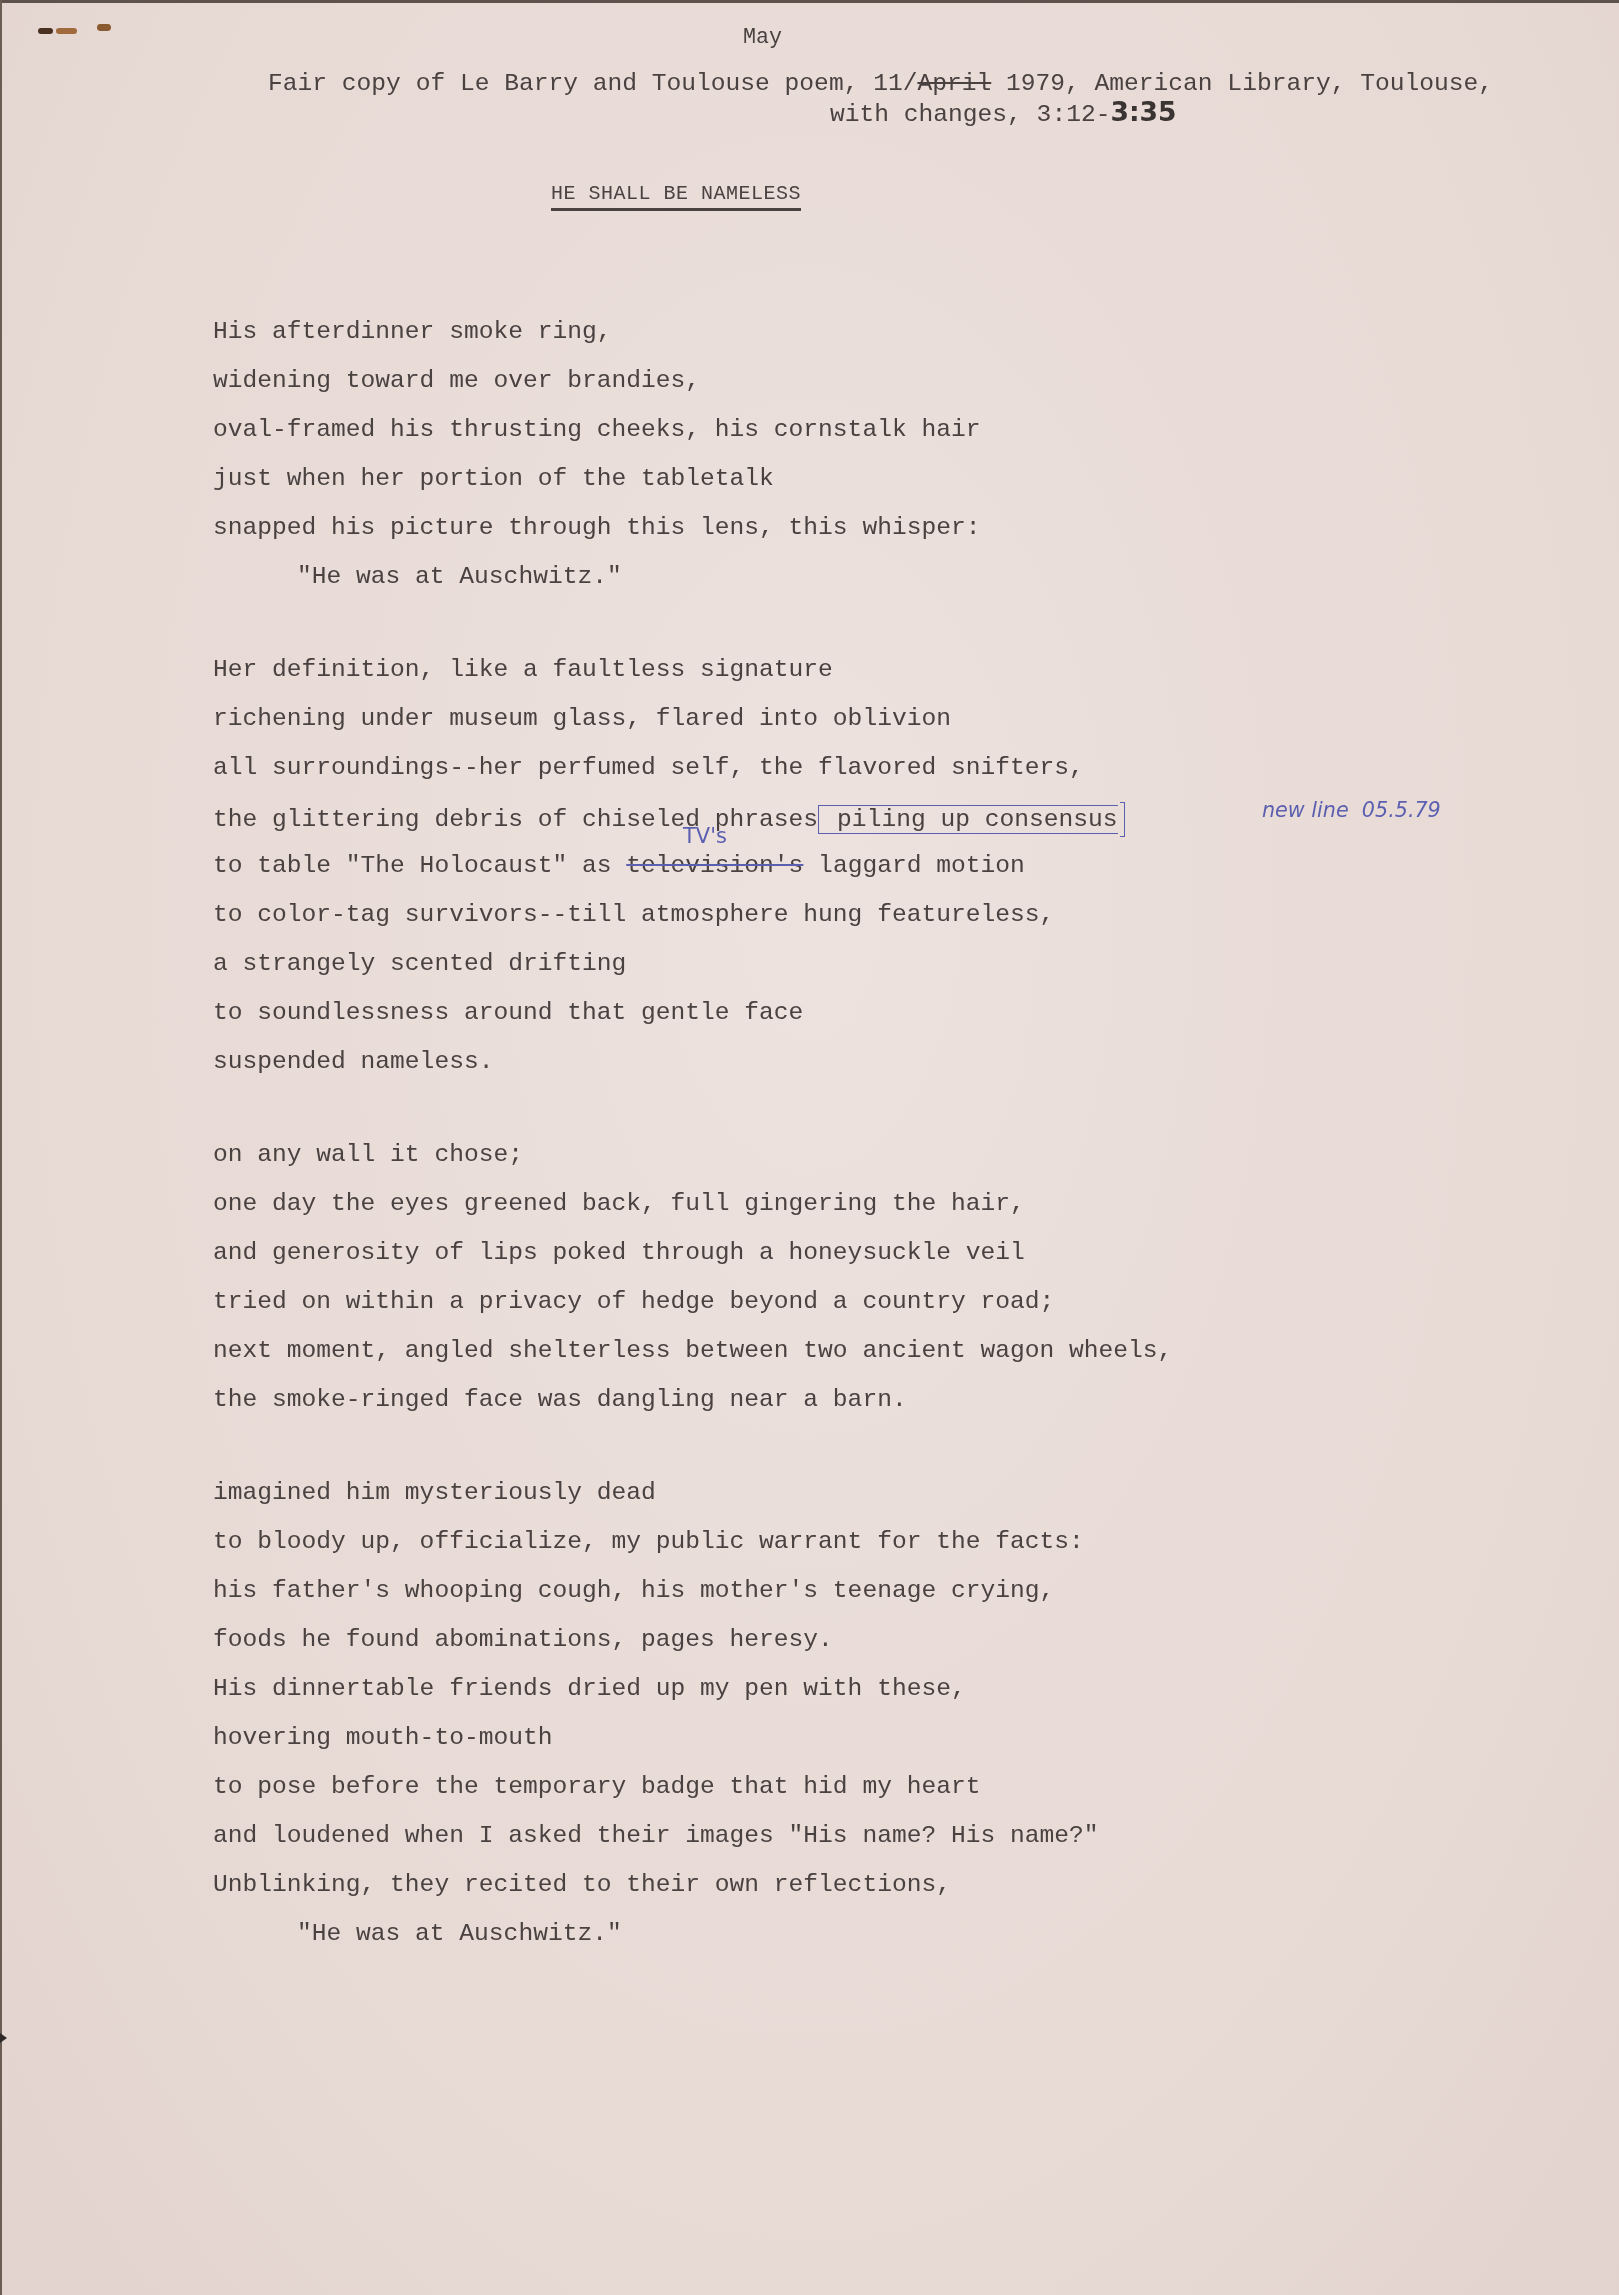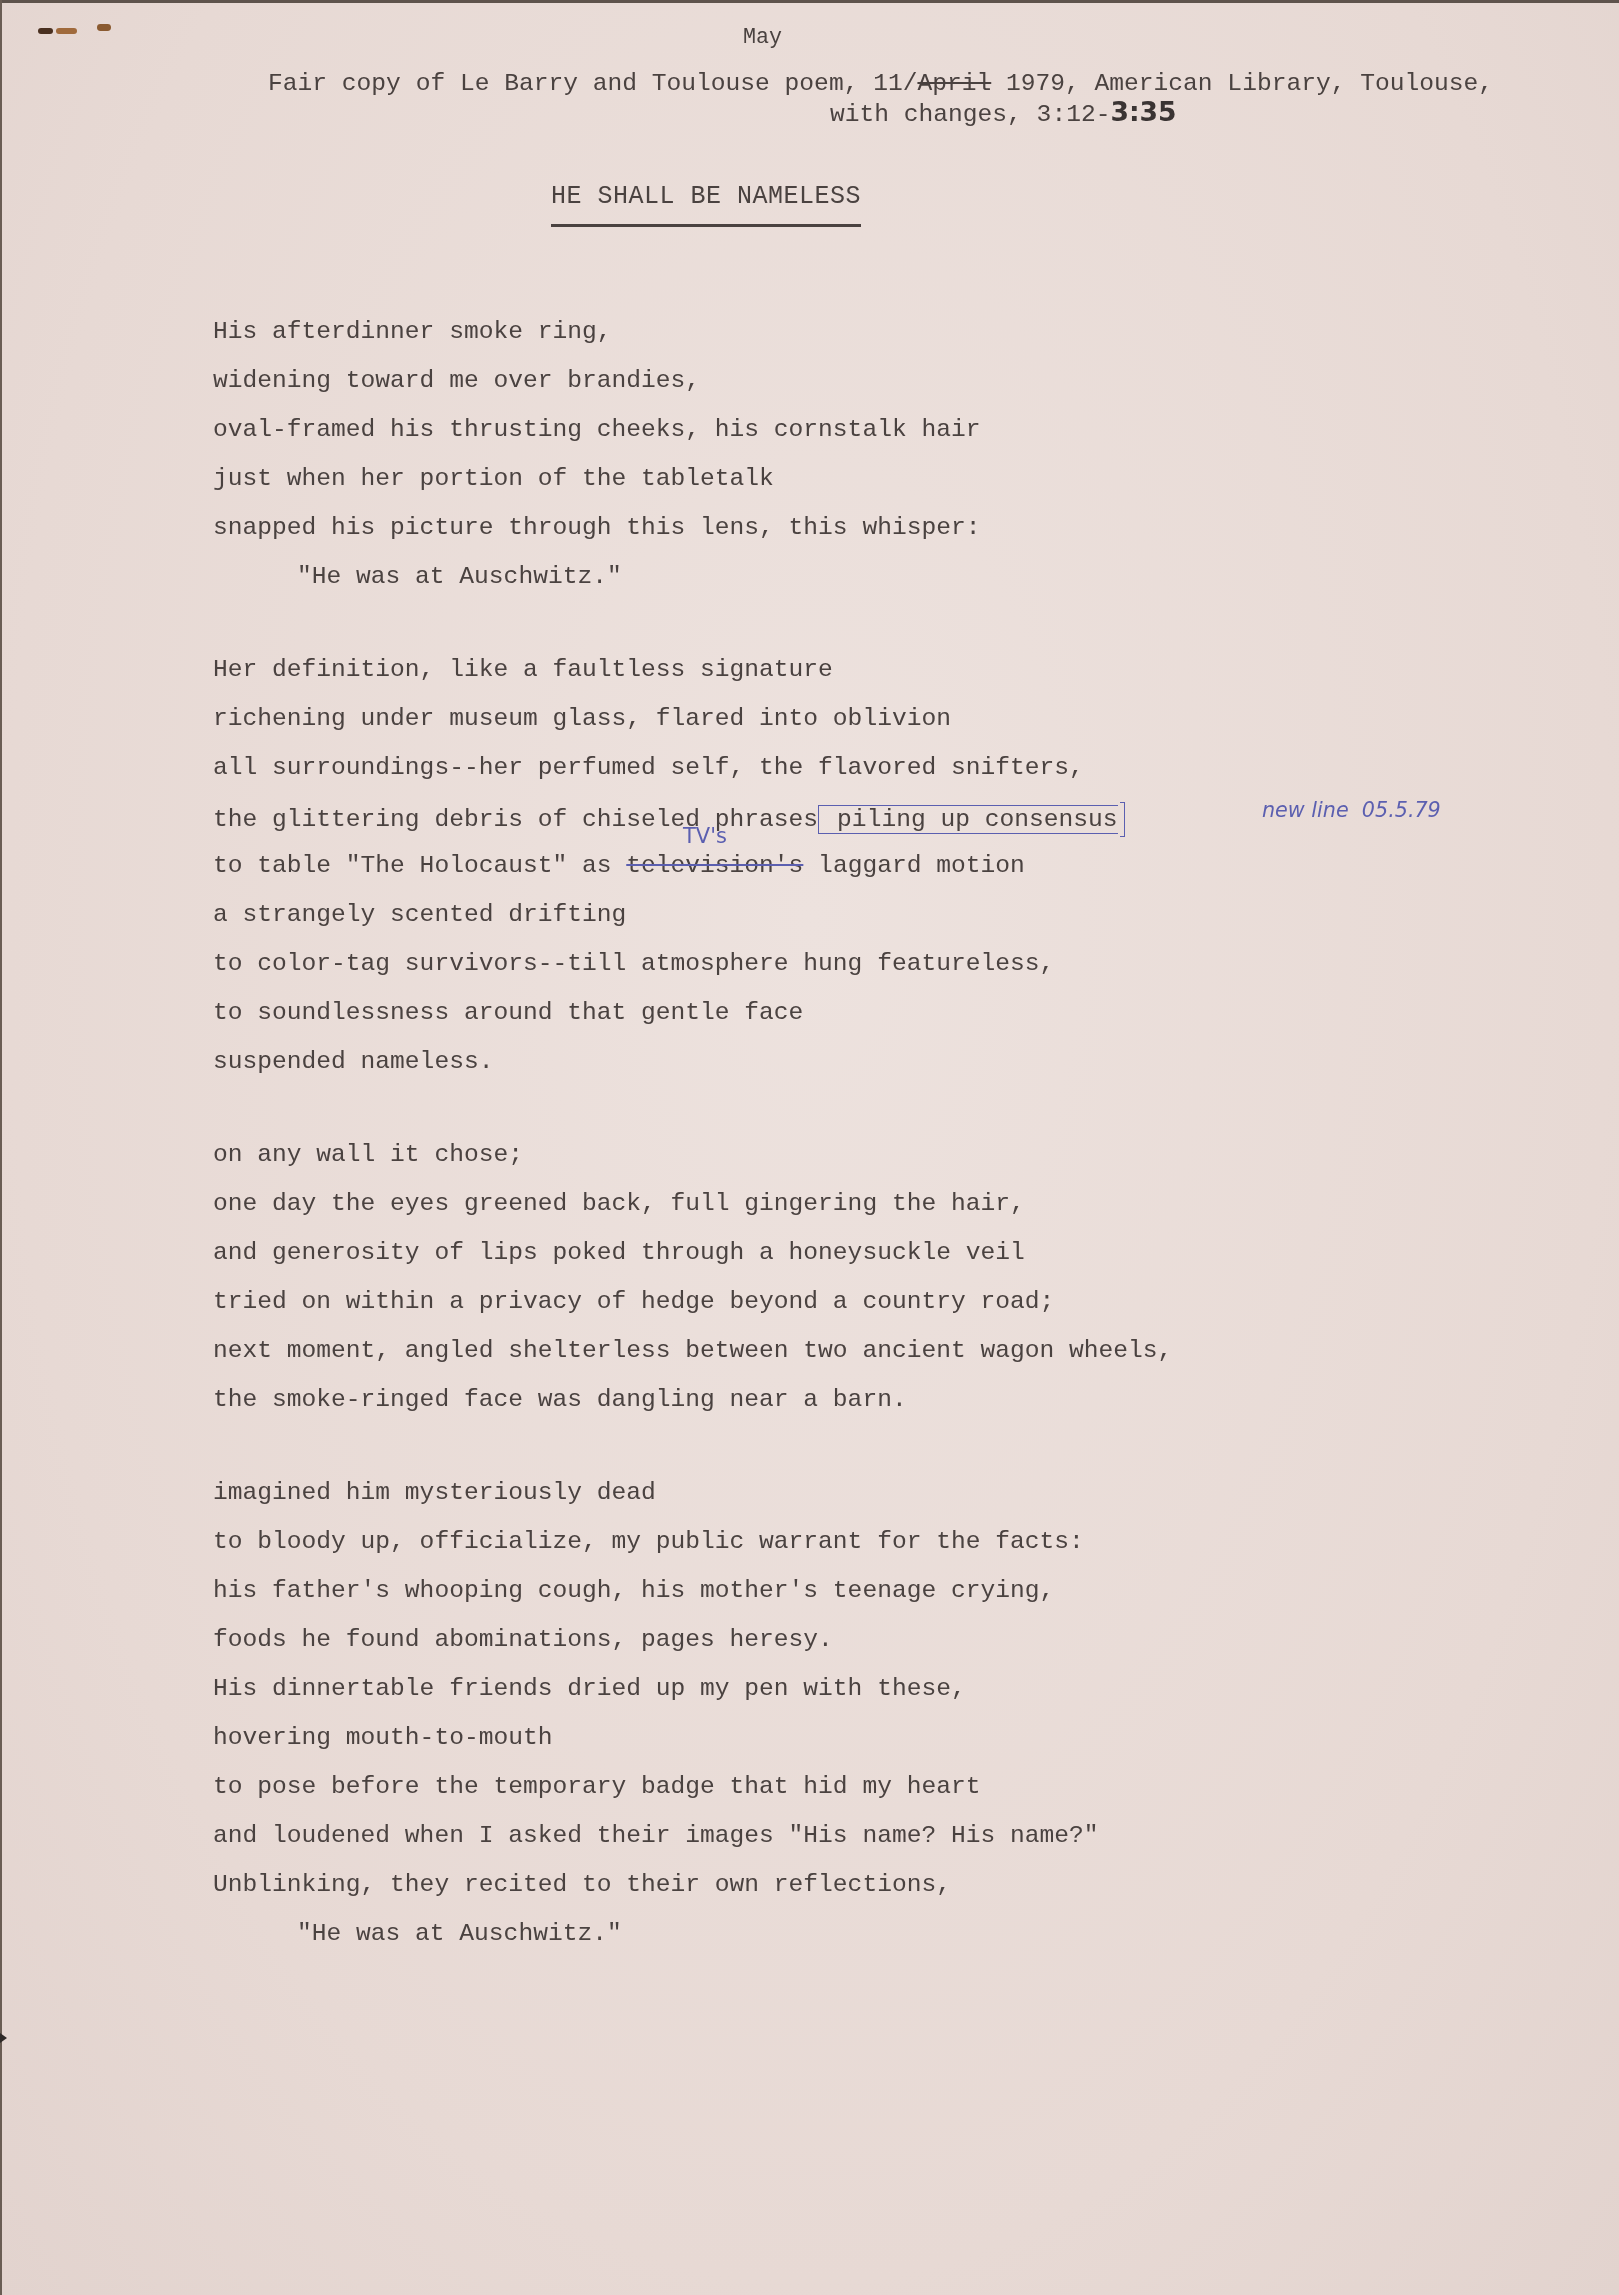--- a/index.html
+++ b/index.html
@@ -22,22 +22,22 @@
     .pin-mark { position:absolute; left:0; top:2033px; width:0; height:0;
       border-top:5.9px solid transparent; border-bottom:5.9px solid transparent; border-left:7.9px solid #2f2a28; }
     .header {
       position: absolute; left: 209px; top: 47px; font-size: 24.6px; line-height: 1; white-space: pre;
     }
     .header .l2 { position:absolute; left: 621px; top: 52px; white-space: pre; }
     .may { position:absolute; left:534px; top:-19.7px; font-size:21.7px; }
     .strike { text-decoration: line-through; }
     .hand-time { font-family: "DejaVu Sans", sans-serif; font-weight: bold; font-size: 26.6px; color:#3a3433; }
     .title {
-      position: absolute; left: 551px; top: 182px; font-size: 25px; letter-spacing: 0.5px;
-      border-bottom: 3px solid #4a4240; padding-bottom: 13px;
+      position: absolute; left: 551px; top: 182px; font-size: 20px; letter-spacing: 0.5px;
+      border-bottom: 3px solid #4a4240; padding-bottom: 3px;
     }
     .poem { position:absolute; left: 213px; top: 300px; width: 1330px; margin-top: 17px; }
     .line { font-size: 24.6px; height: 49px; line-height: 29.6px; white-space: pre; position: relative; }
     .line.indent { padding-left: 84px; }
     .gap { height: 44px; }
     .ink { color: #5b5fb0; font-family: "DejaVu Sans", sans-serif; }
     .bracket { border: 1.5px solid #5b5fb0; border-right: none; padding-left: 18px; }
     .bracket-r { display:inline-block; width:4.9px; height:32.5px; border:1.5px solid #5b5fb0; border-left:none; vertical-align:middle; margin-left:2px; }
     .margin-note { position:absolute; left: 1049px; top: -5.9px; font-style: italic; font-size: 20.7px; }
     .tvs { position:absolute; left: 470px; top: -28.6px; font-size: 21px; }
@@ -72,22 +72,22 @@
     <div class="line">just when her portion of the tabletalk</div>
     <div class="line">snapped his picture through this lens, this whisper:</div>
     <div class="line indent">"He was at Auschwitz."</div>
     <div class="gap"></div>
 
     <div class="line">Her definition, like a faultless signature</div>
     <div class="line">richening under museum glass, flared into oblivion</div>
     <div class="line">all surroundings--her perfumed self, the flavored snifters,</div>
     <div class="line"><span>the glittering debris of chiseled phrases</span><span class="bracket">piling up consensus</span><span class="bracket-r"></span><span class="ink margin-note">new line  05.5.79</span></div>
     <div class="line"><span>to table "The Holocaust" as </span><span class="ink-strike">television's</span><span> laggard motion</span><span class="ink tvs">TV's</span></div>
+    <div class="line">to color-tag survivors--till atmosphere hung featureless,</div>
     <div class="line">a strangely scented drifting</div>
-    <div class="line">to color-tag survivors--till atmosphere hung featureless,</div>
     <div class="line">to soundlessness around that gentle face</div>
     <div class="line">suspended nameless.</div>
     <div class="gap"></div>
 
     <div class="line">on any wall it chose;</div>
     <div class="line">one day the eyes greened back, full gingering the hair,</div>
     <div class="line">and generosity of lips poked through a honeysuckle veil</div>
     <div class="line">tried on within a privacy of hedge beyond a country road;</div>
     <div class="line">next moment, angled shelterless between two ancient wagon wheels,</div>
     <div class="line">the smoke-ringed face was dangling near a barn.</div>

